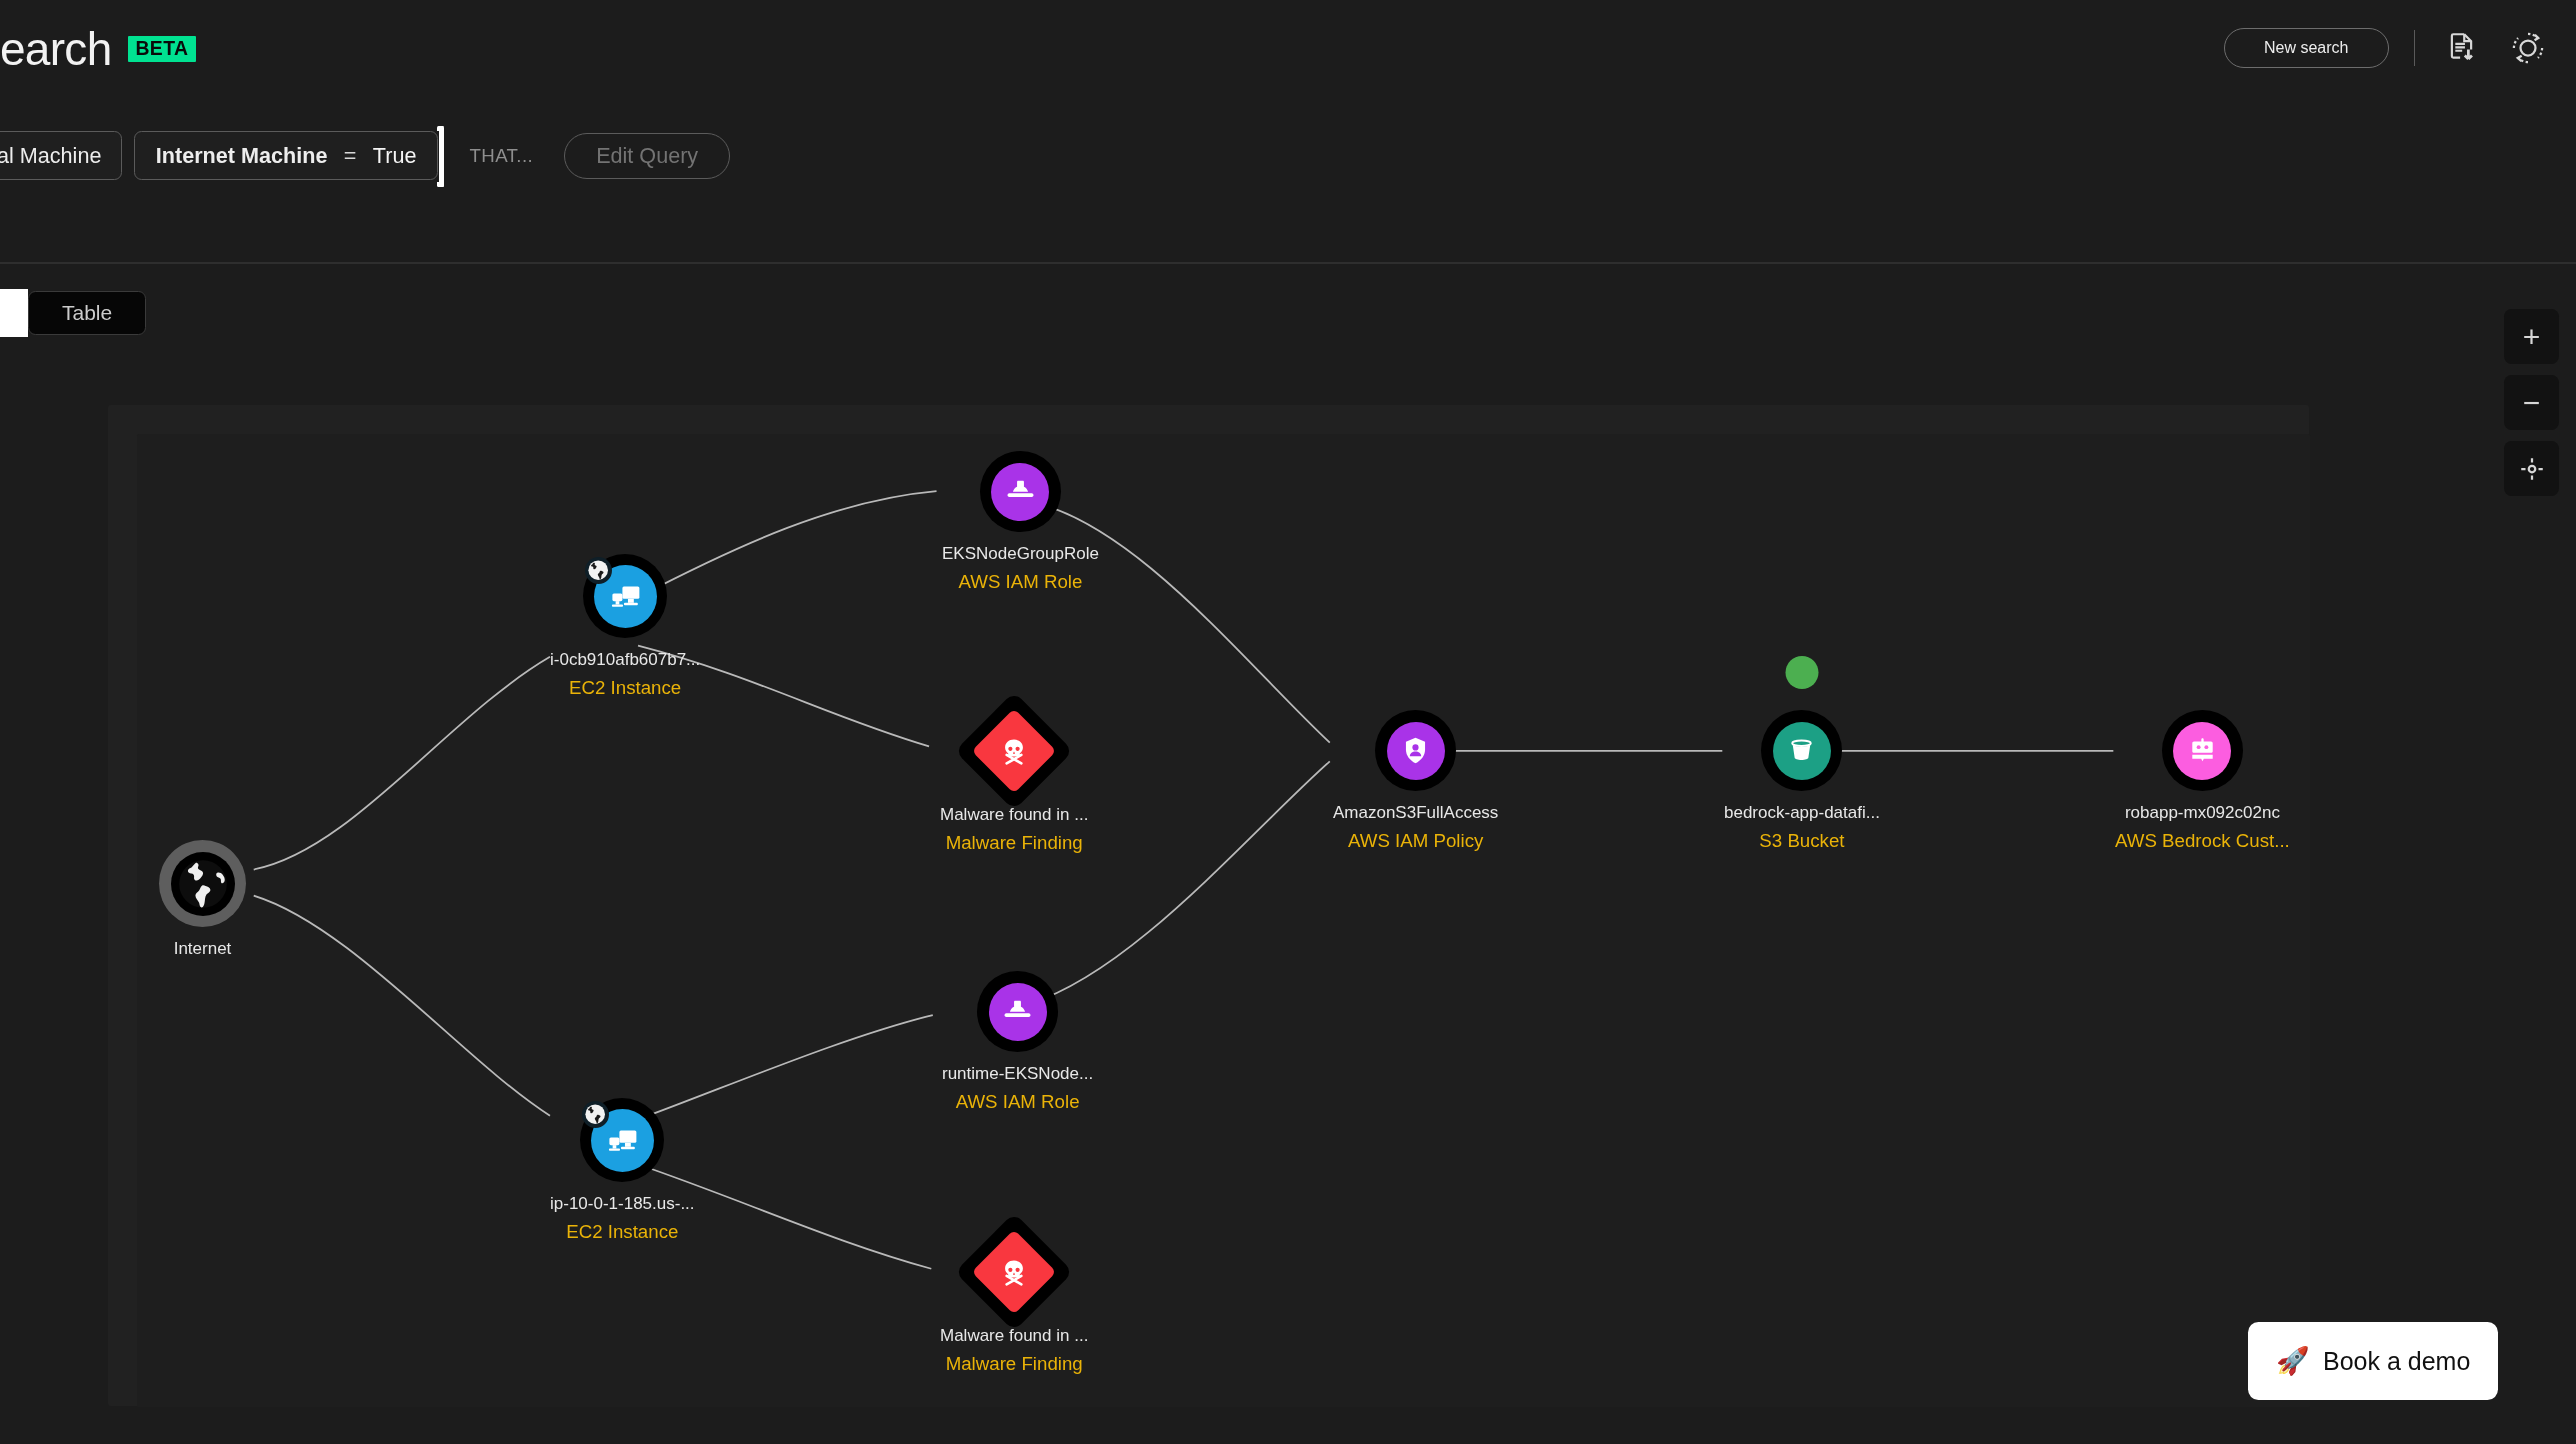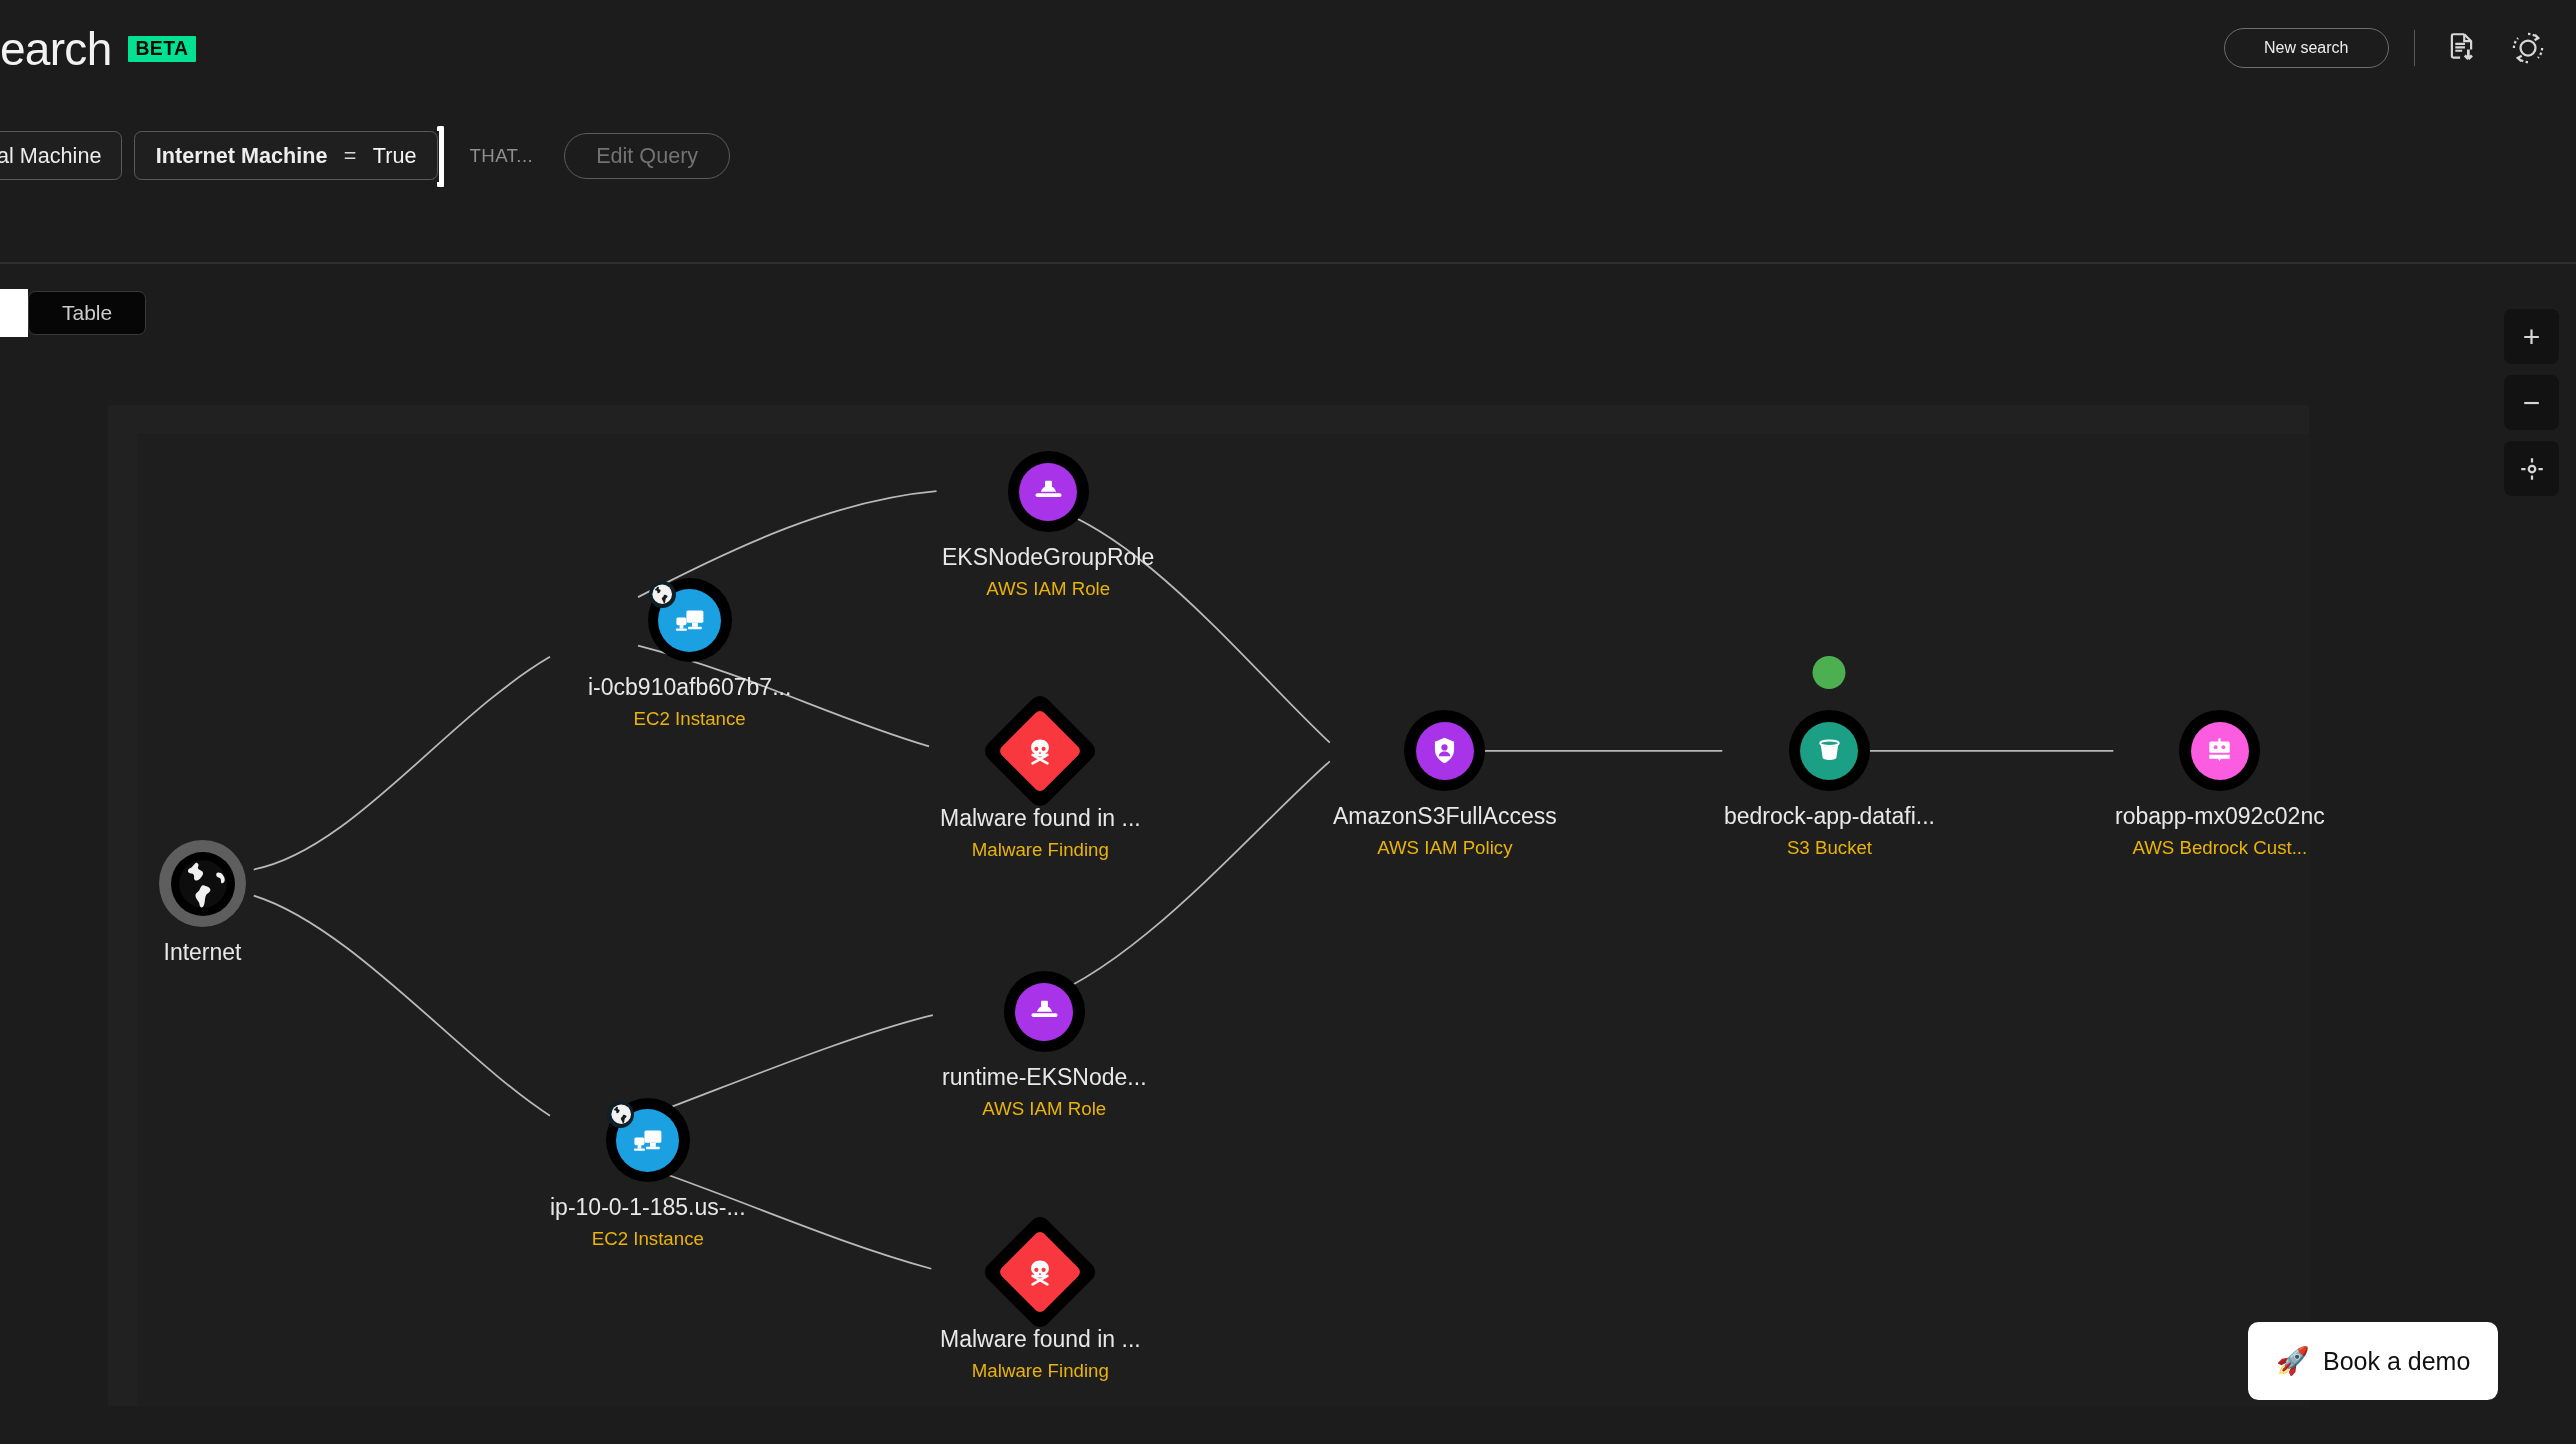--- a/index.html
+++ b/index.html
@@ -73,21 +73,21 @@
   .edges { position: absolute; left: 0; top: 0; width: 2576px; height: 1445px; pointer-events: none; }
 
   
   .node { position: absolute; display: flex; flex-direction: column; align-items: center; }
   .ring {
     border-radius: 50%; background: #000000;
     display: flex; align-items: center; justify-content: center; position: relative;
   }
   .disc { border-radius: 50%; display: flex; align-items: center; justify-content: center; }
 
-  .n-lbl { margin-top: 12px; font-size: 23px; color: #e8e8e8; white-space: nowrap; text-align: center; }
+  .n-lbl { margin-top: 12px; font-size: 17px; color: #e8e8e8; white-space: nowrap; text-align: center; }
   .n-sub { margin-top: 6.7px; font-size: 18.7px; color: #eab308; white-space: nowrap; text-align: center; }
 
   
   .internet-ring { width: 87px; height: 87px; background: #5e5e5e; }
   .internet-disc { width: 64px; height: 64px; background: #000; }
 
   
   .ec2-ring { width: 84px; height: 84px; }
   .ec2-disc { width: 63px; height: 63px; background: #1ba0e1; }
   .globe-badge {
@@ -217,21 +217,21 @@
           <circle cx="12" cy="12" r="11" fill="#0d0d0d"></circle>
           <path fill="#f0f0f0" d="M8.6 2.3c-1 .9-1.6 2.1-2.6 2.4-.8.3-1.3 1.3-.6 2 .6.6 1.8.2 2.3 1 .5.8-.2 1.8.5 2.4.8.7 2 .1 2.6-.7.7-.9 1.6-1.9 1.1-2.9-.4-.9-1.8-.7-2.2-1.6-.3-.7.6-1.4.1-2.1-.3-.5-.8-.8-1.2-.5z"></path>
           <path fill="#f0f0f0" d="M11.8 12.6c-.9.4-1 1.7-1.6 2.4-.6.8-1.7 1.3-1.7 2.3 0 1.3 1.2 2.2 1.7 3.4.3.8.2 2 1.1 2.1.9.1 1.2-1.1 1.4-2 .3-1.3.1-2.8.9-3.9.6-.8 1.9-1.3 1.8-2.3-.1-1-1.3-1.4-2.2-1.7-.5-.2-.9-.5-1.4-.3z"></path>
           <path fill="#f0f0f0" d="M18.6 6.8c-.6.2-.6 1.1-.3 1.6.4.6 1.4.6 1.8 1.2.4.6-.1 1.6.5 2 .6.3 1.2-.4 1.4-1.1.2-1-.3-2-.9-2.8-.6-.7-1.6-1.2-2.5-.9z"></path>
         </svg>
       </div>
     </div>
     <div class="n-lbl">Internet</div>
   </div>
 
-  <div class="node" style="left:550px; top:578px;margin-left:38px;">
+  <div class="node" style="left:550px; top:554px;">
     <div class="ring ec2-ring">
       <div class="disc ec2-disc">
         <svg width="37" height="37" viewBox="0 0 24 24" fill="#ffffff">
           <rect x="10" y="5.5" width="11" height="8" rx="1"></rect>
           <rect x="3.5" y="10" width="6.5" height="5" rx="1"></rect>
           <rect x="13.6" y="13.5" width="3.8" height="2.6"></rect>
           <rect x="11" y="16.1" width="9" height="1.6" rx="0.6"></rect>
           <rect x="5.6" y="15" width="2.4" height="2.2"></rect>
           <rect x="3.2" y="17.2" width="7.2" height="1.4" rx="0.6"></rect>
         </svg>

